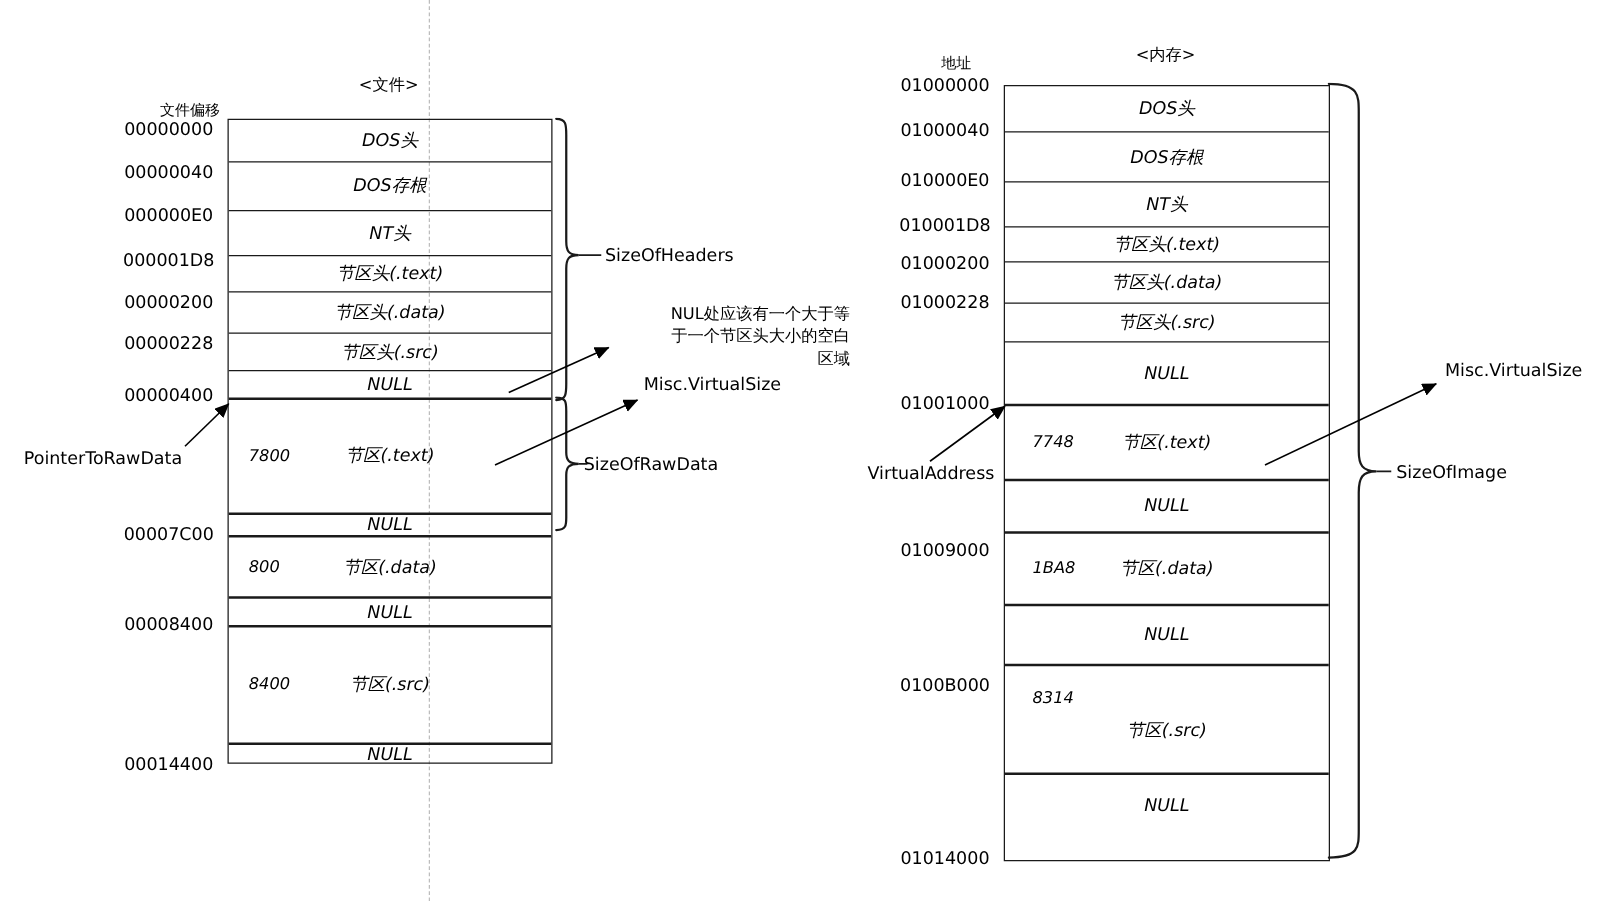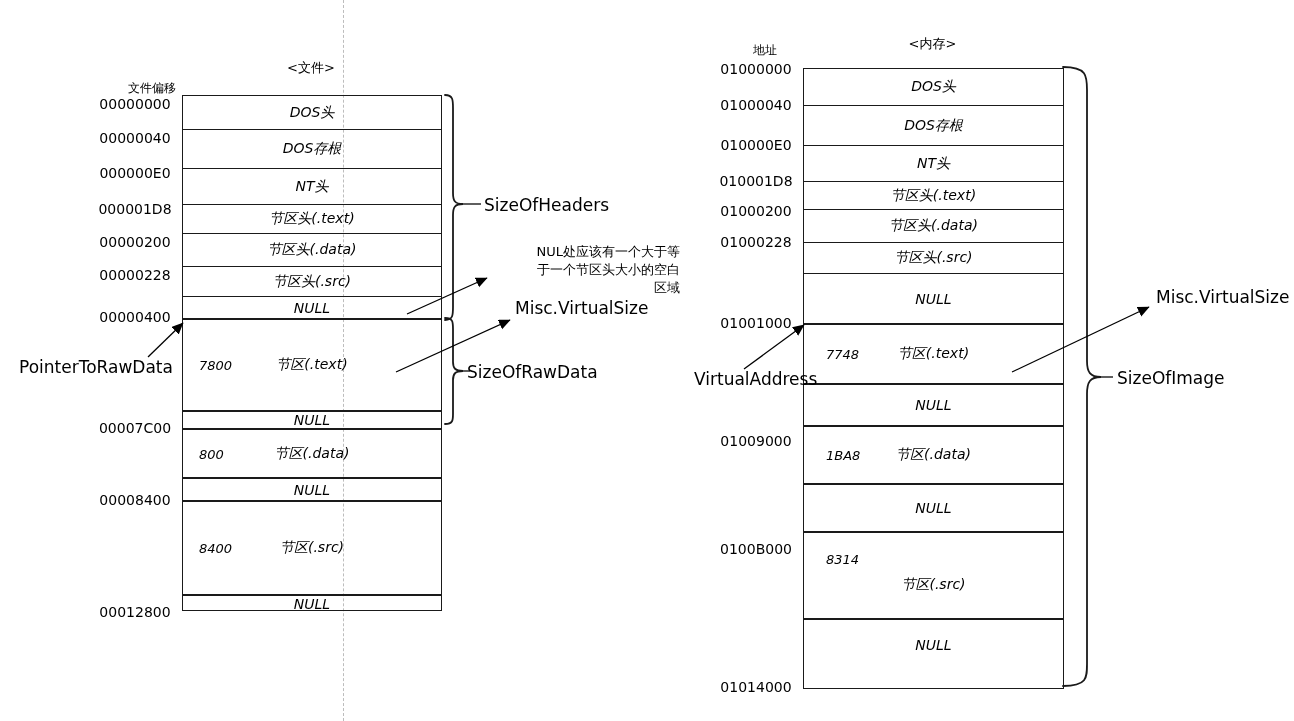--- a/index.html
+++ b/index.html
@@ -11,21 +11,21 @@
   .dtitle{position:absolute;font-size:13px;text-align:center;white-space:nowrap;}
   .membox{position:absolute;border:1px solid #1a1a1a;}
   .row{position:relative;box-sizing:border-box;border-top:1px solid #1a1a1a;display:flex;
        align-items:center;justify-content:center;font-size:14px;font-style:italic;}
   .row.first{border-top:none;}
   .row.thick{border-top-width:2px;}
   .size-val{position:absolute;left:16px;top:50%;transform:translateY(-50%);font-size:13px;}
   .mem .size-val{left:22px;}
   .row.split .size-val{top:26px;}
   .row.split .row-label{position:relative;top:9px;}
-  .note{position:absolute;font-size:17px;white-space:nowrap;line-height:16px;}
+  .note{position:absolute;font-size:14px;white-space:nowrap;line-height:16px;}
   .note-block{position:absolute;font-size:13px;text-align:right;line-height:18px;width:185px;}
   svg.brace,svg.arrows{position:absolute;pointer-events:none;}
   svg.arrows{left:0;top:0;}
 </style>
 </head>
 <body>
 
 <div class="stage">
 
   <div class="guide"></div>
@@ -35,21 +35,21 @@
 
   <div class="addr" style="left:94px;top:97px">00000000</div>
   <div class="addr" style="left:94px;top:131px">00000040</div>
   <div class="addr" style="left:94px;top:166px">000000E0</div>
   <div class="addr" style="left:94px;top:202px">000001D8</div>
   <div class="addr" style="left:94px;top:235px">00000200</div>
   <div class="addr" style="left:94px;top:268px">00000228</div>
   <div class="addr" style="left:94px;top:310px">00000400</div>
   <div class="addr" style="left:94px;top:421px">00007C00</div>
   <div class="addr" style="left:94px;top:493px">00008400</div>
-  <div class="addr" style="left:94px;top:605px">00012800</div>
+  <div class="addr" style="left:94px;top:605px">00014400</div>
 
   <div class="membox file" style="left:182px;top:95px;width:258px;height:514px">
     <div class="row first" style="height:33px">
         <span class="row-label">DOS头</span>
       </div>
     <div class="row" style="height:39px">
         <span class="row-label">DOS存根</span>
       </div>
     <div class="row" style="height:36px">
         <span class="row-label">NT头</span>

